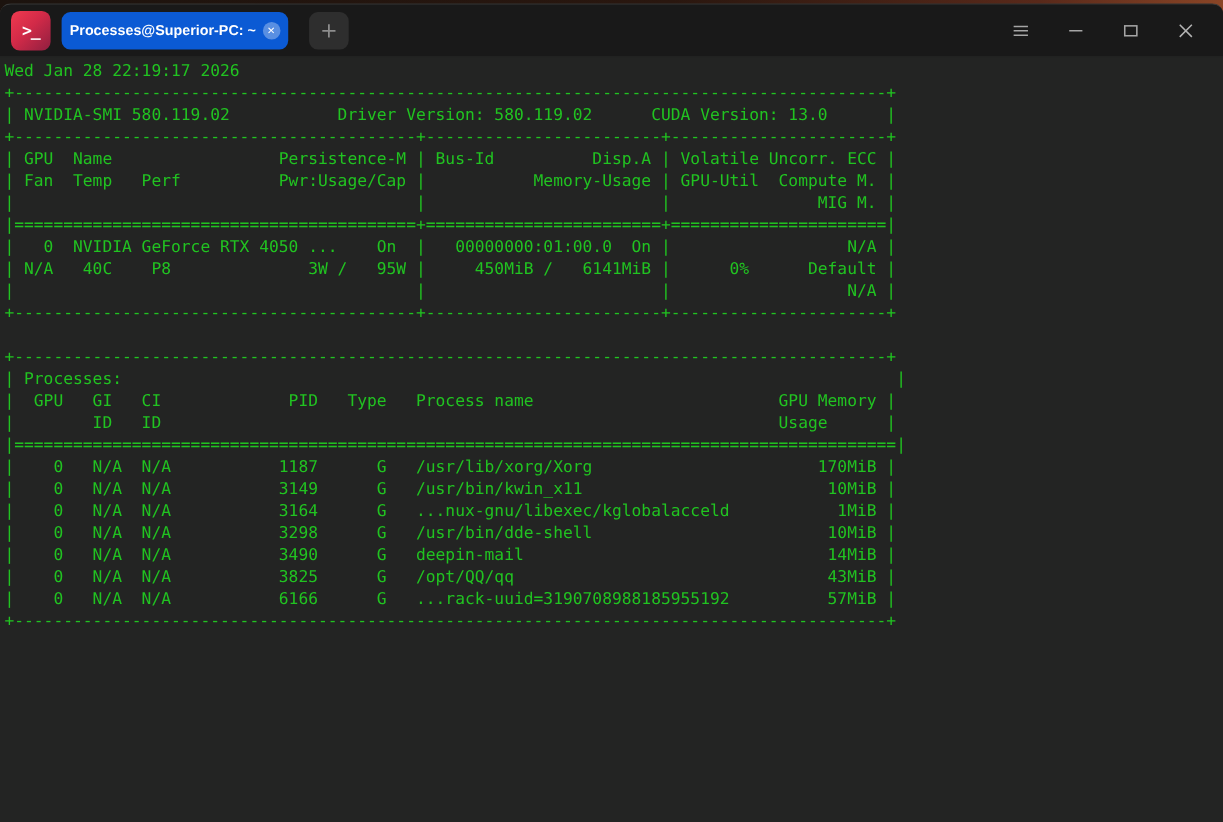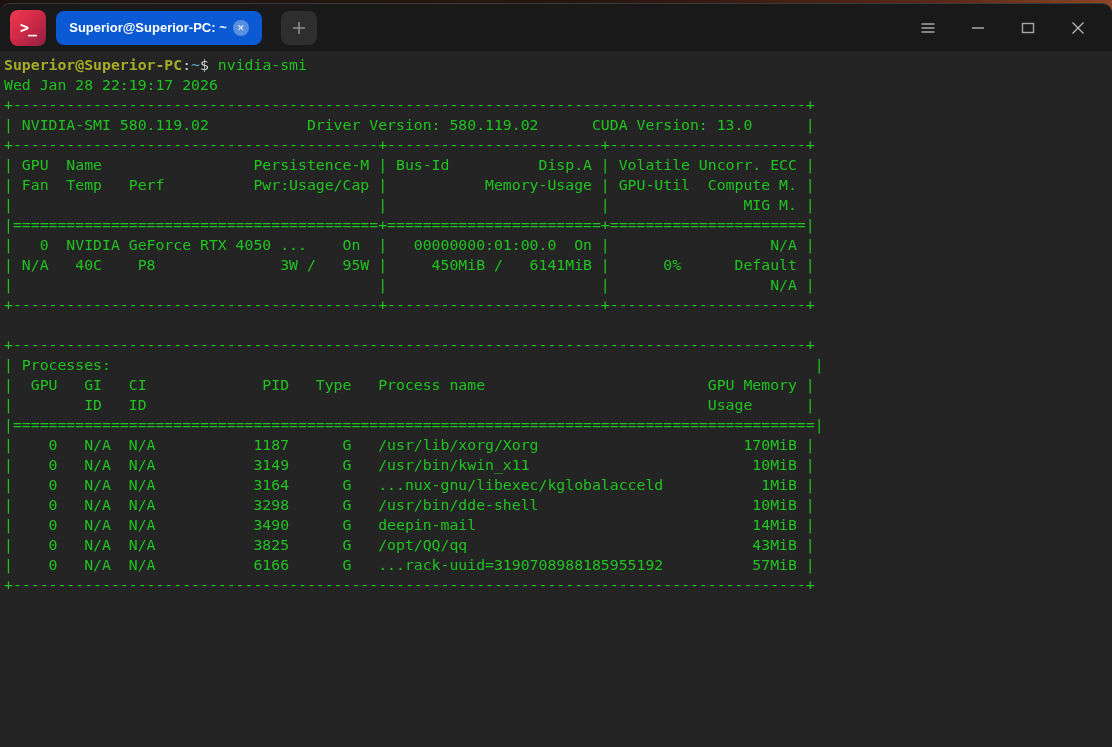--- a/index.html
+++ b/index.html
@@ -62,21 +62,21 @@
 <body>
 
 <div class="window">
 
   <div class="titlebar">
     <div class="app-icon">
       <span>&gt;_</span>
     </div>
 
     <div class="tab">
-      <span class="tab-title">Superior@Superior-PC: ~</span>
+      <span class="tab-title">Processes@Superior-PC: ~</span>
       <span class="tab-close">✕</span>
     </div>
 
     <div class="new-tab">
       <svg width="20" height="20" viewBox="0 0 20 20">
         <path d="M10 4 V16 M4 10 H16" stroke="#8d8d8d" stroke-width="1.6" fill="none"></path>
       </svg>
     </div>
 
     <div class="win-controls">
@@ -97,21 +97,20 @@
       </div>
       <div class="win-btn">
         <svg width="22" height="22" viewBox="0 0 22 22">
           <path d="M5.5 5.5 L16.5 16.5 M16.5 5.5 L5.5 16.5" stroke="#b3b3b3" stroke-width="1.4" fill="none"></path>
         </svg>
       </div>
     </div>
   </div>
 
   <div class="term">
-    <pre><span class="c-user">Superior@Superior-PC</span><span class="c-dim">:</span><span class="c-path">~</span><span class="c-dim">$ </span><span class="c-out">nvidia-smi</span></pre>
     <pre class="c-out">Wed Jan 28 22:19:17 2026
 +-----------------------------------------------------------------------------------------+
 | NVIDIA-SMI 580.119.02           Driver Version: 580.119.02      CUDA Version: 13.0      |
 +-----------------------------------------+------------------------+----------------------+
 | GPU  Name                 Persistence-M | Bus-Id          Disp.A | Volatile Uncorr. ECC |
 | Fan  Temp   Perf          Pwr:Usage/Cap |           Memory-Usage | GPU-Util  Compute M. |
 |                                         |                        |               MIG M. |
 |=========================================+========================+======================|
 |   0  NVIDIA GeForce RTX 4050 ...    On  |   00000000:01:00.0  On |                  N/A |
 | N/A   40C    P8              3W /   95W |     450MiB /   6141MiB |      0%      Default |

